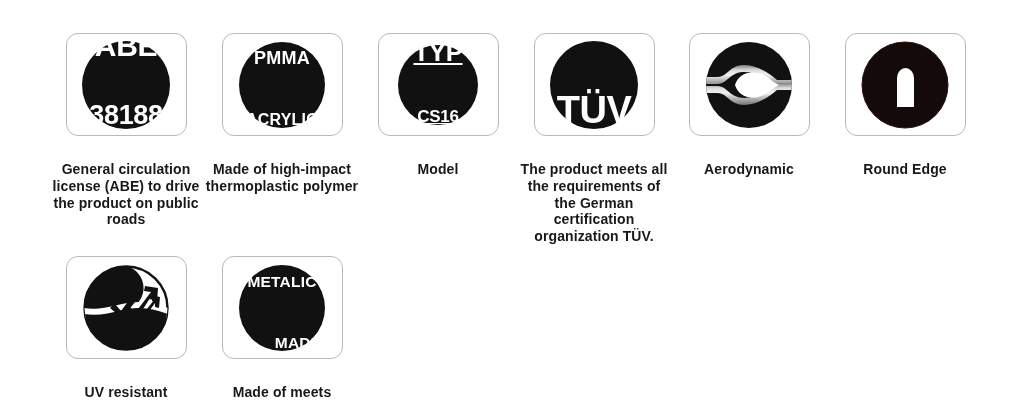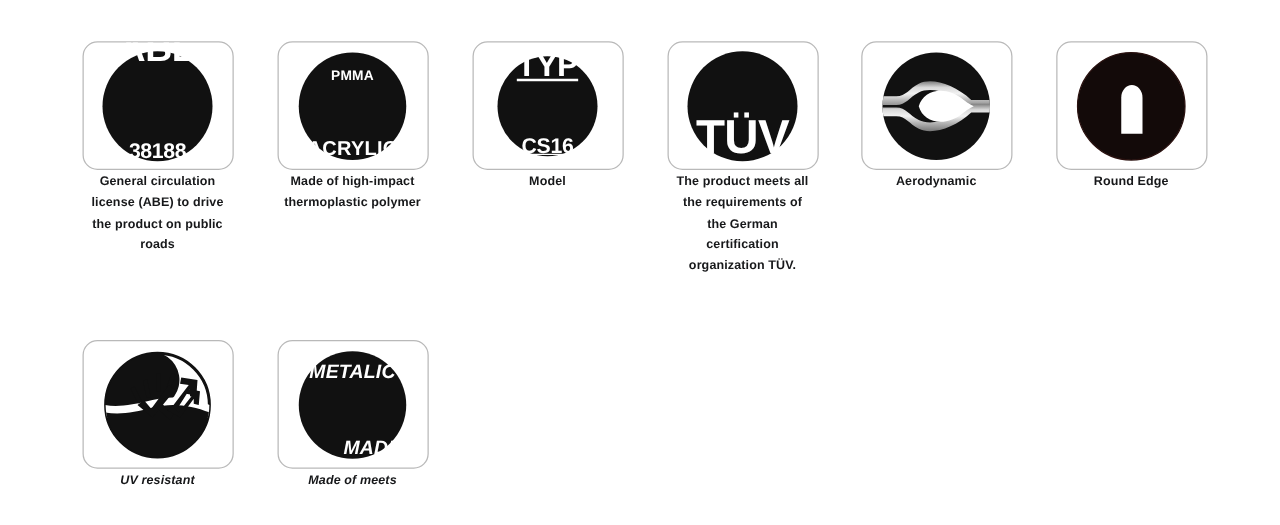--- a/index.html
+++ b/index.html
@@ -22,39 +22,39 @@
     width: 1024px;
     height: 420px;
   }
 
   .feature-item {
     position: absolute;
     width: 156px;
     text-align: center;
   }
   .feature-item.row1 { top: 33px; }
-  .feature-item.row2 { top: 272px; font-style: italic; }
+  .feature-item.row2 { top: 256px; }
 
   .badge-card {
     width: 121px;
     height: 103px;
     margin: 0 auto;
     border: 1px solid #b9b9b9;
     border-radius: 12px;
     background: #ffffff;
     box-sizing: border-box;
     display: flex;
     align-items: center;
     justify-content: center;
     overflow: hidden;
   }
 
   .feature-label {
-    margin-top: 2px;
-    font-size: 10px;
+    margin-top: 25px;
+    font-size: 14px;
     font-weight: bold;
     line-height: 16.8px;
     color: #17181a;
     letter-spacing: 0.1px;
     white-space: pre-line;
   }
   .feature-item.wide-label .feature-label {
     width: 156px;
     margin-left: auto;
     margin-right: auto;
@@ -78,25 +78,25 @@
     font-weight: bold;
     letter-spacing: -0.3px;
   }
   .circle-badge .line-b {
     font-weight: bold;
     letter-spacing: -0.3px;
   }
 
   
   .badge-abe .line-a { font-size: 30px; }
-  .badge-abe .line-b { font-size: 17px; margin-top: 17px; }
+  .badge-abe .line-b { font-size: 27px; margin-top: 1px; }
 
   
   .badge-pmma { width: 86px; height: 86px; }
-  .badge-pmma .line-a { font-size: 11px; letter-spacing: 0.2px; }
+  .badge-pmma .line-a { font-size: 18px; letter-spacing: 0.2px; }
   .badge-pmma .line-b { font-size: 16px; margin-top: 5px; letter-spacing: 0.2px; }
 
   
   .badge-typ { width: 80px; height: 80px; text-decoration: underline; }
   .badge-typ .line-a { font-size: 26px; letter-spacing: -0.5px; }
   .badge-typ .line-b { font-size: 17px; margin-top: 3px; letter-spacing: -0.2px; }
 
   
   .badge-tuv { width: 88px; height: 88px; }
   .badge-tuv .line-a { font-size: 38px; letter-spacing: -0.5px; }

